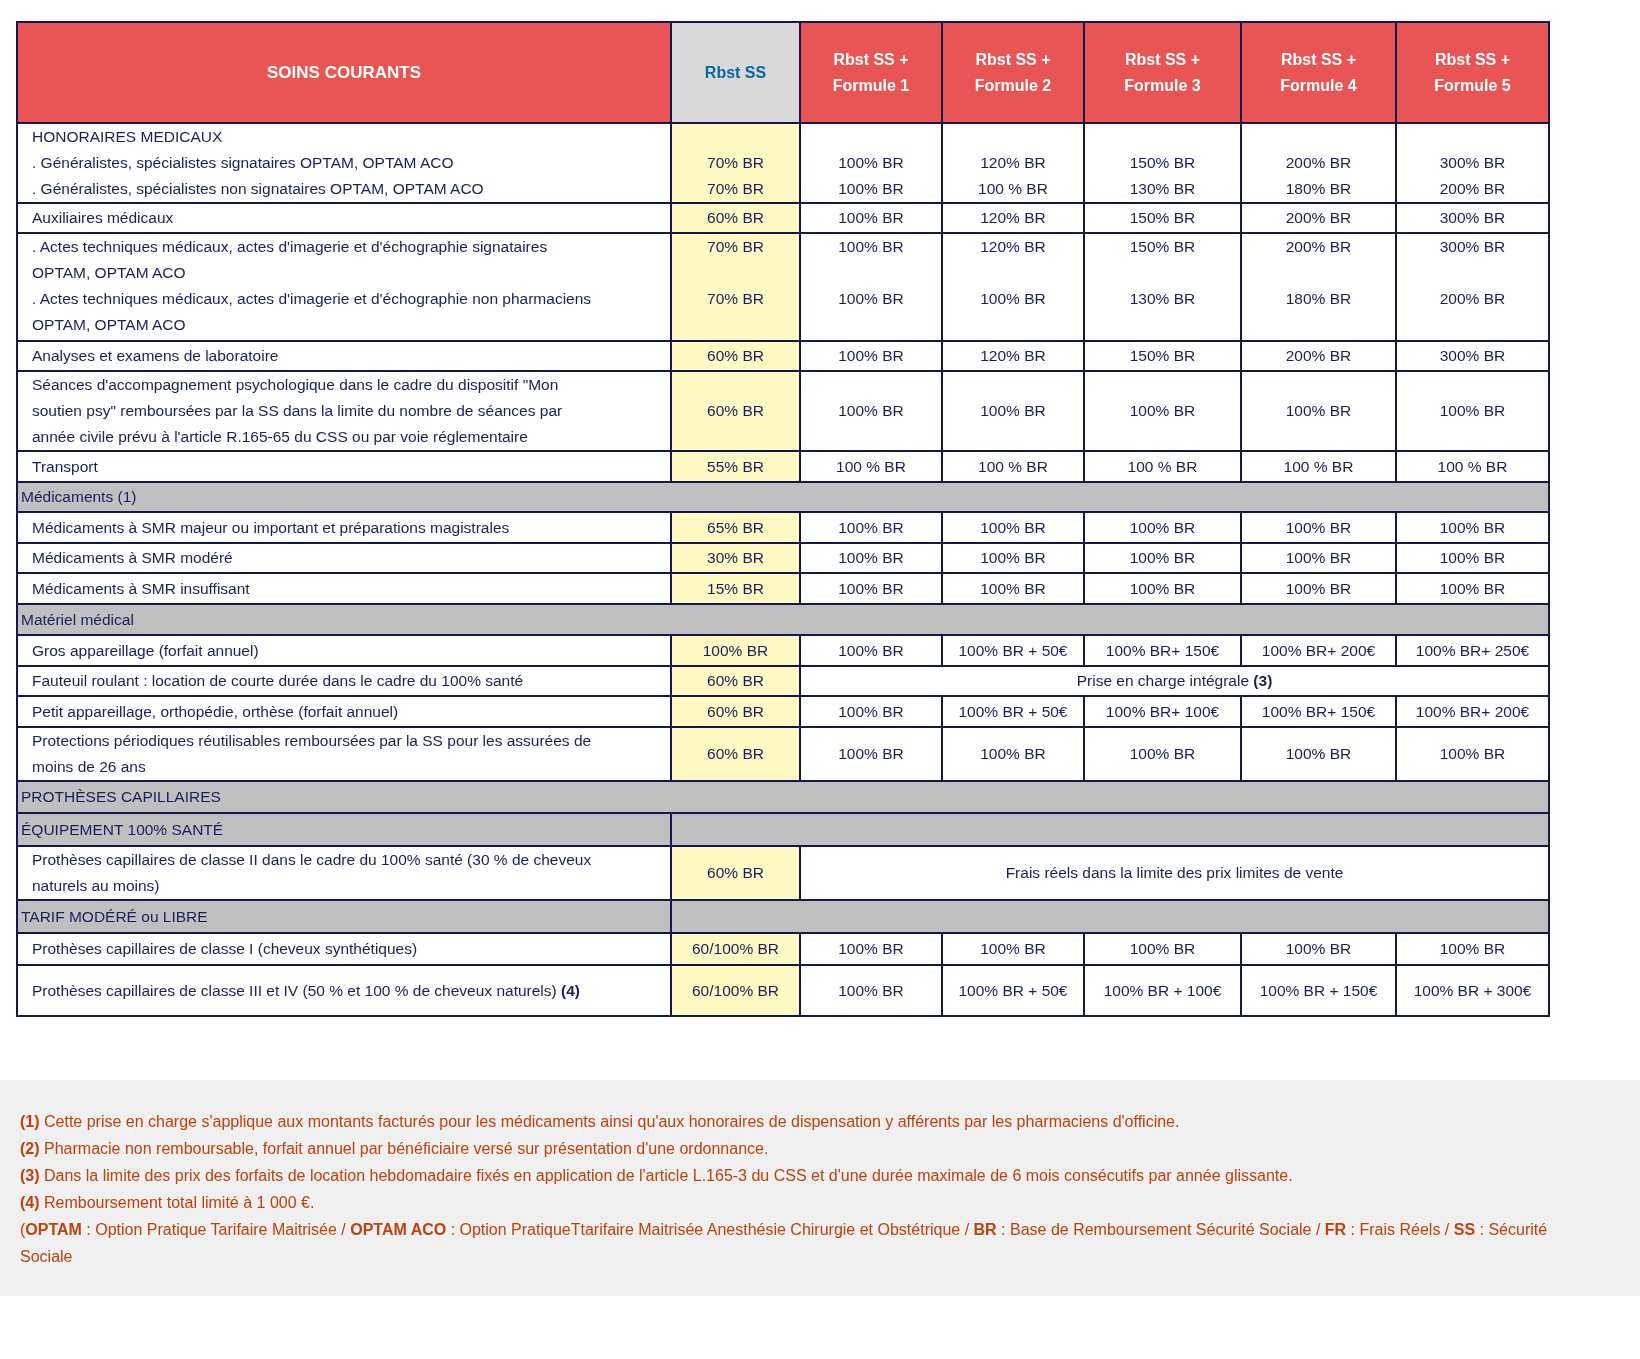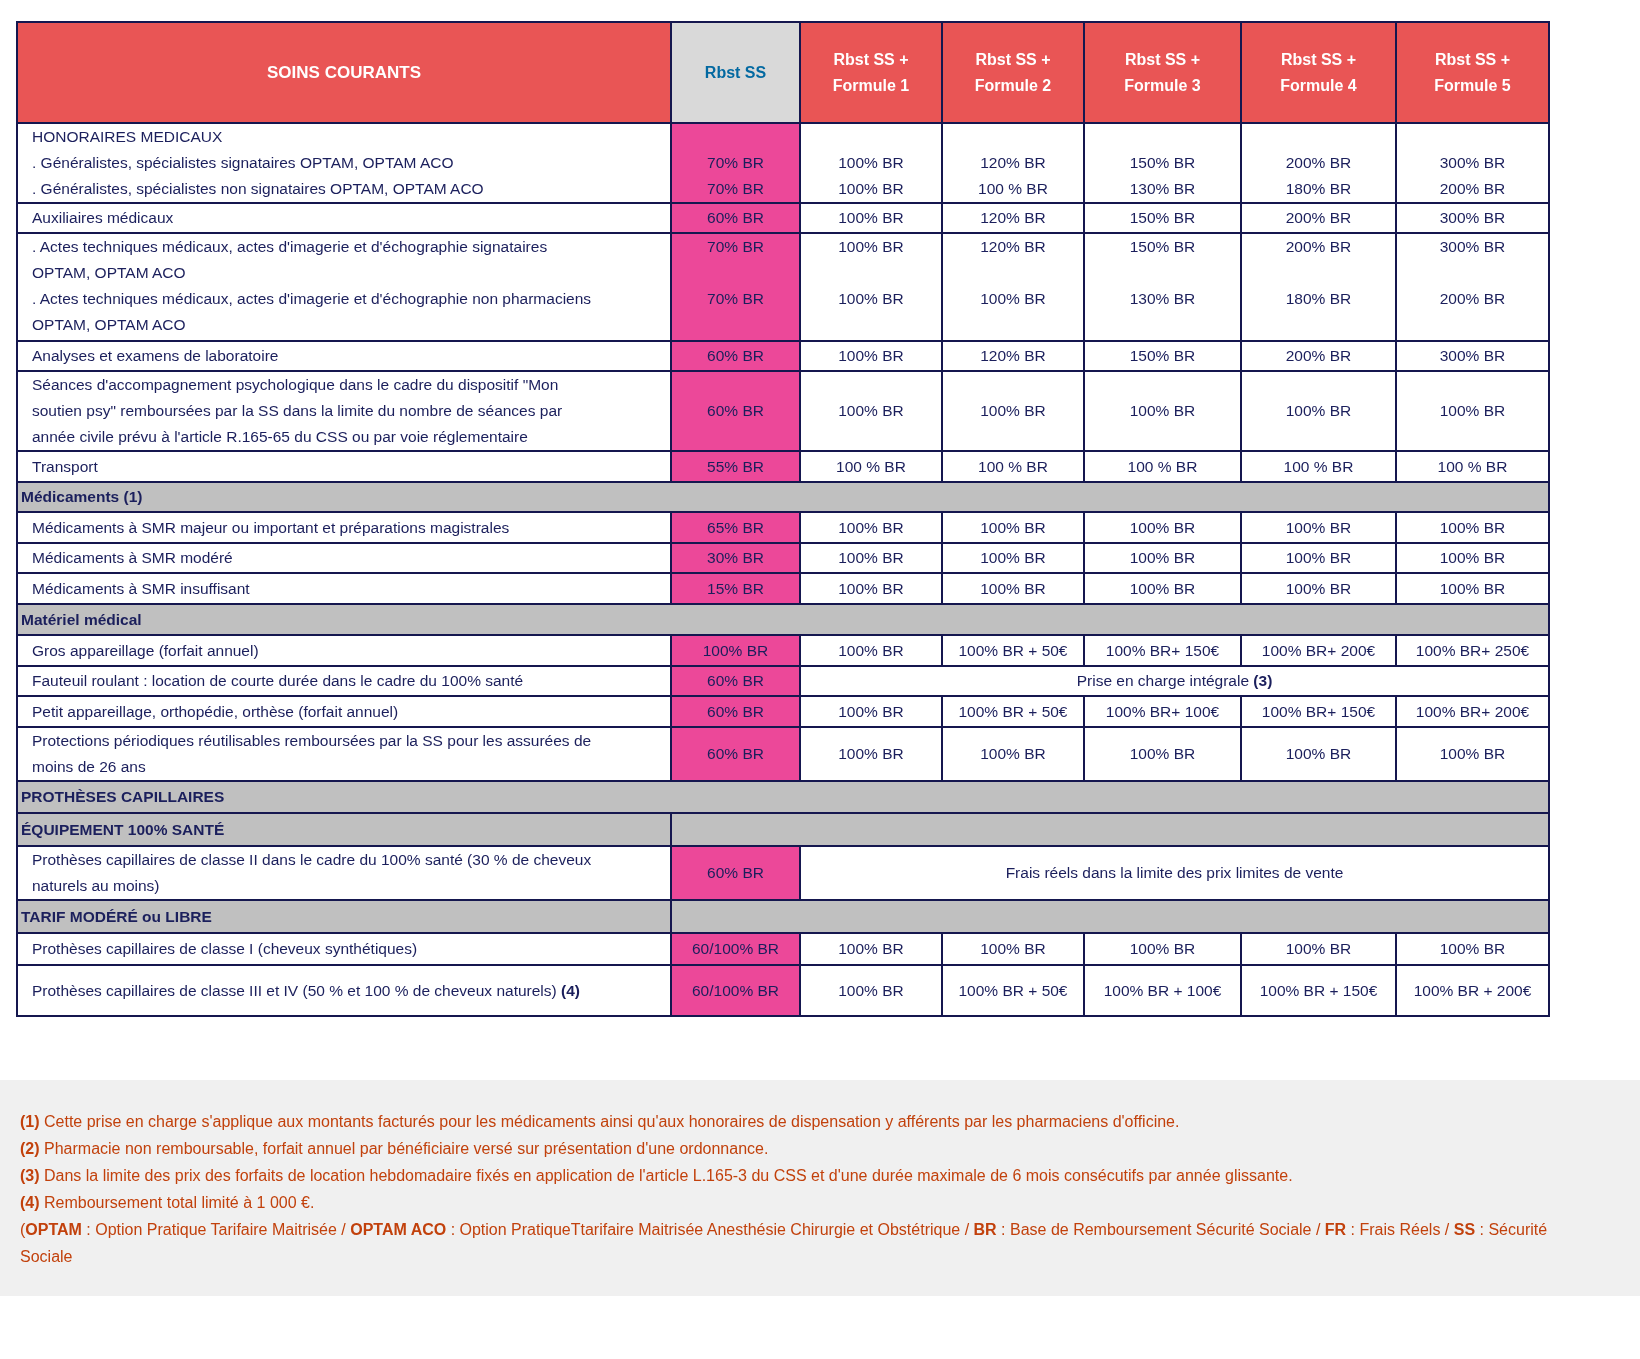--- a/index.html
+++ b/index.html
@@ -1,25 +1,25 @@
 <!DOCTYPE html>
 <html><head>
 <meta charset="utf-8">
 <style>
   html, body { margin: 0; padding: 0; background: #ffffff; }
   body { width: 1640px; height: 1359px; position: relative; font-family: "Liberation Sans", sans-serif; color: #1b1f5c; overflow: hidden; }
   .tbl { position: absolute; left: 16px; top: 21px; border-collapse: collapse; table-layout: fixed; }
   .tbl td { border: 2px solid #15174f; padding: 0 3px; font-size: 15.5px; line-height: 26px; vertical-align: middle; color: #1b1f5c; }
   .tbl td.c { text-align: center; }
   .tbl td.lbl { text-align: left; padding-left: 14px; }
-  .tbl td.ss { background: #ec4899; text-align: center; }
+  .tbl td.ss { background: #fef9c3; text-align: center; }
   .hdr td { background: #e95555; color: #ffffff; font-weight: bold; text-align: center; font-size: 16px; }
   .hdr td.title { font-size: 17px; }
   .hdr td.ss { background: #d9d9d9; color: #0369a1; }
-  .sec td { background: #c0c0c0; font-weight: bold; }
+  .sec td { background: #c0c0c0; font-weight: normal; }
   .sec td.center { text-align: left; }
   b.fn { font-weight: bold; }
   .top { vertical-align: top !important; }
   .stack div { line-height: 26px; }
   .footer { position: absolute; left: 0; top: 1080px; width: 1640px; height: 216px; background: #f0f0f0; }
   .footer .notes { position: absolute; left: 20px; top: 28px; width: 1560px; font-size: 16px; line-height: 27px; color: #c2410c; }
   .footer .notes p { margin: 0; }
   .footer b { font-weight: bold; }
 </style>
 </head>
@@ -282,21 +282,21 @@
     <td class="c">100% BR</td>
     <td class="c">100% BR</td>
   </tr>
   <tr style="height:51px">
     <td class="lbl"><span>Prothèses capillaires de classe III et IV (50 % et 100 % de cheveux naturels) </span><b class="fn">(4)</b></td>
     <td class="ss">60/100% BR</td>
     <td class="c">100% BR</td>
     <td class="c">100% BR + 50€</td>
     <td class="c">100% BR + 100€</td>
     <td class="c">100% BR + 150€</td>
-    <td class="c">100% BR + 200€</td>
+    <td class="c">100% BR + 300€</td>
   </tr>
 </tbody>
   </table>
 
 <div class="footer">
   <div class="notes">
     <p><b>(1)</b><span> Cette prise en charge s'applique aux montants facturés pour les médicaments ainsi qu'aux honoraires de dispensation y afférents par les pharmaciens d'officine.</span></p>
     <p><b>(2)</b><span> Pharmacie non remboursable, forfait annuel par bénéficiaire versé sur présentation d'une ordonnance.</span></p>
     <p><b>(3)</b><span> Dans la limite des prix des forfaits de location hebdomadaire fixés en application de l'article L.165-3 du CSS et d'une durée maximale de 6 mois consécutifs par année glissante.</span></p>
     <p><b>(4)</b><span> Remboursement total limité à 1 000 €.</span></p>

